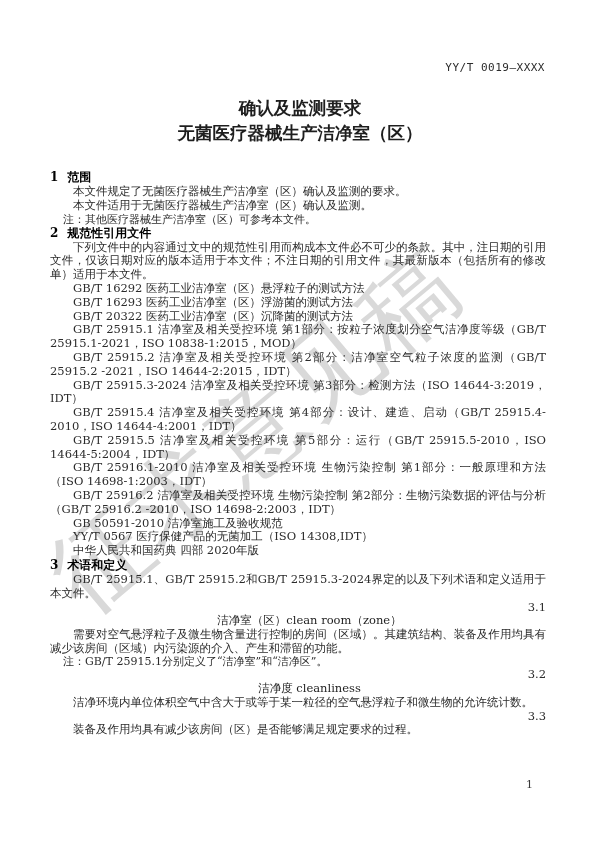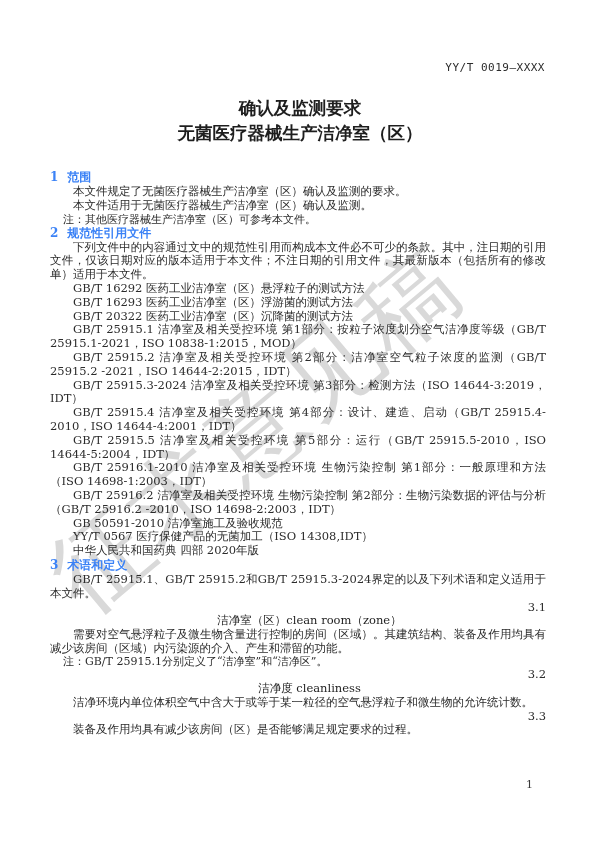--- a/index.html
+++ b/index.html
@@ -23,21 +23,21 @@
   .doc-title {
     position:absolute; top:96px; left:0; width:600px; z-index:1;
     text-align:center; font-weight:bold; font-size:17.5px; line-height:25px; color:#1e1e1e;
   }
   .content {
     position:absolute; top:170px; left:50px; width:496px; z-index:1;
     font-size:11.5px; line-height:13.8px; text-align:justify;
   }
   .content p { margin:0; padding:0; }
   .sec {
-    font-size:12px; font-weight:bold; color:#3b82f6;
+    font-size:12px; font-weight:bold; color:#000000;
     line-height:15px; margin:0 0 11px 13px; text-align:left;
   }
   .sec .sec-num { margin-right:9px; }
   .sec2 { margin-top:15px; margin-bottom:10px; }
   .sec3 { margin-top:9px; margin-bottom:10px; }
   .indent { text-indent:23px; }
   .note {
     font-size:11px; line-height:13px; margin-left:13px !important;
     text-align:left;
   }

